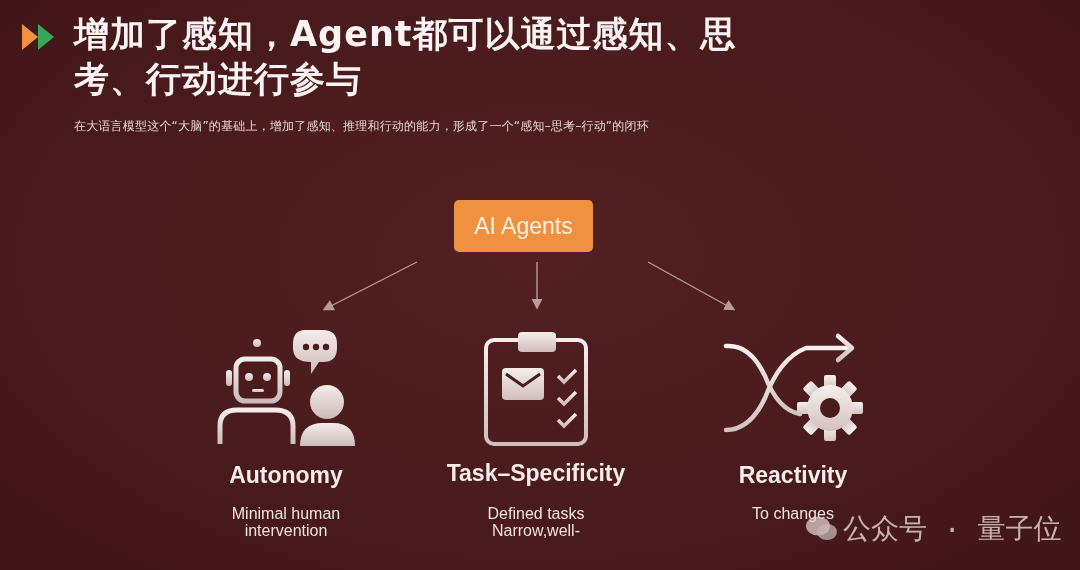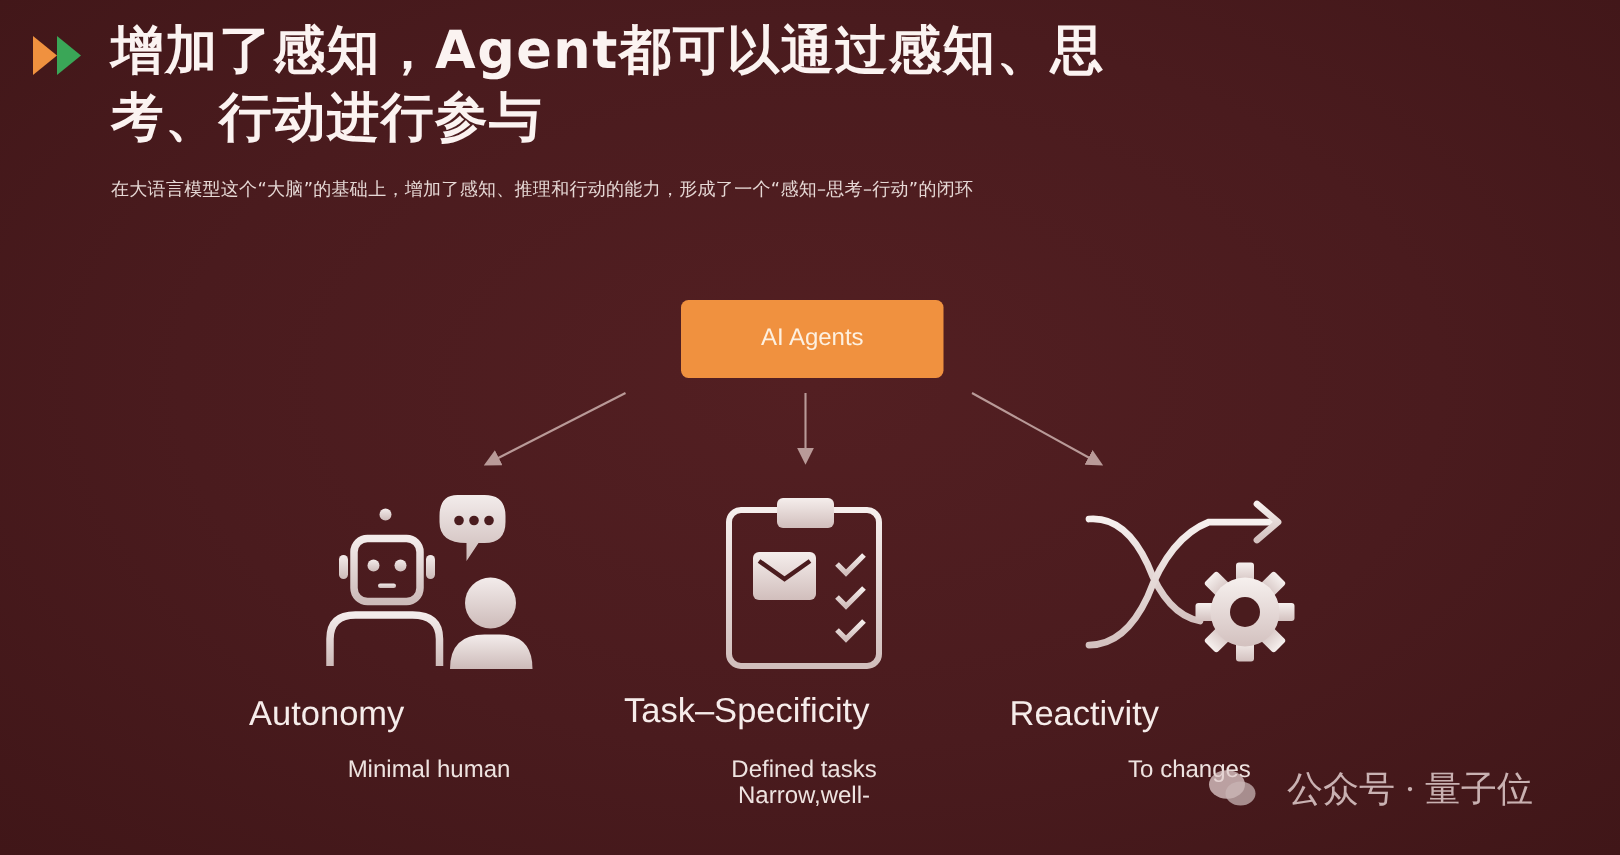--- a/index.html
+++ b/index.html
@@ -21,40 +21,41 @@
     font-family:"DejaVu Sans", sans-serif;
     font-weight:bold; font-size:35px; line-height:45px; color:#fbf3f1;
     letter-spacing:1px;
   }
   .subtitle {
     position:absolute; left:74px; top:118px;
     font-family:"DejaVu Sans", sans-serif;
     font-size:12px; color:#e6d8d5; letter-spacing:0.2px;
   }
   .agents-box {
-    position:absolute; left:454px; top:200px; width:175px; height:52px;
+    position:absolute; left:454px; top:200px; width:139px; height:52px;
     background:#f0913f; border-radius:5px;
     display:flex; align-items:center; justify-content:center;
-    font-size:16px; color:#fdf0e0;
+    font-size:23px; color:#fdf0e0;
   }
   .arrows { position:absolute; left:0; top:0; width:1080px; height:570px; pointer-events:none; }
   .icon { position:absolute; }
   .col-title {
-    position:absolute; font-size:23px; color:#f6ecea; text-align:left;
+    position:absolute; font-size:23px; color:#f6ecea; text-align:center;
     width:240px;
+    font-weight:bold;
   }
   .col-desc {
     position:absolute; font-size:16px; line-height:17px; color:#eee3e0; text-align:center;
     width:200px;
   }
   .watermark {
     position:absolute; left:805px; top:510px;
-    display:flex; align-items:center; gap:19px;
-    font-family:Liberation Serif, serif;
-    font-size:24px; color:rgba(225,205,205,0.85);
+    display:flex; align-items:center; gap:4px;
+    font-family:Liberation Mono, monospace;
+    font-size:28px; color:rgba(225,205,205,0.85);
   }
   .wm-icon { width:34px; height:28px; }
 </style>
 </head>
 <body>
 
 <div class="bg"></div>
 
 <svg class="logo" viewBox="0 0 44 30">
   <polygon points="2,2 2,28 18,15" fill="#f0913f"></polygon>
@@ -153,20 +154,21 @@
       <rect x="-6" y="-33" width="12" height="14" rx="2" transform="rotate(315)"></rect>
       <circle r="23"></circle>
     </g>
     <circle r="10" fill="#4a1c1e"></circle>
   </g>
 </svg>
 
 <div class="col-title" style="left:166px;top:462px;">Autonomy</div>
 <div class="col-desc" style="left:186px;top:505px;">
   <div>Minimal human</div>
+  <div>intervention</div>
 </div>
 
 <div class="col-title" style="left:416px;top:460px;">Task–Specificity</div>
 <div class="col-desc" style="left:436px;top:505px;">
   <div>Defined tasks</div>
   <div>Narrow,well-</div>
 </div>
 
 <div class="col-title" style="left:673px;top:462px;">Reactivity</div>
 <div class="col-desc" style="left:693px;top:505px;">

